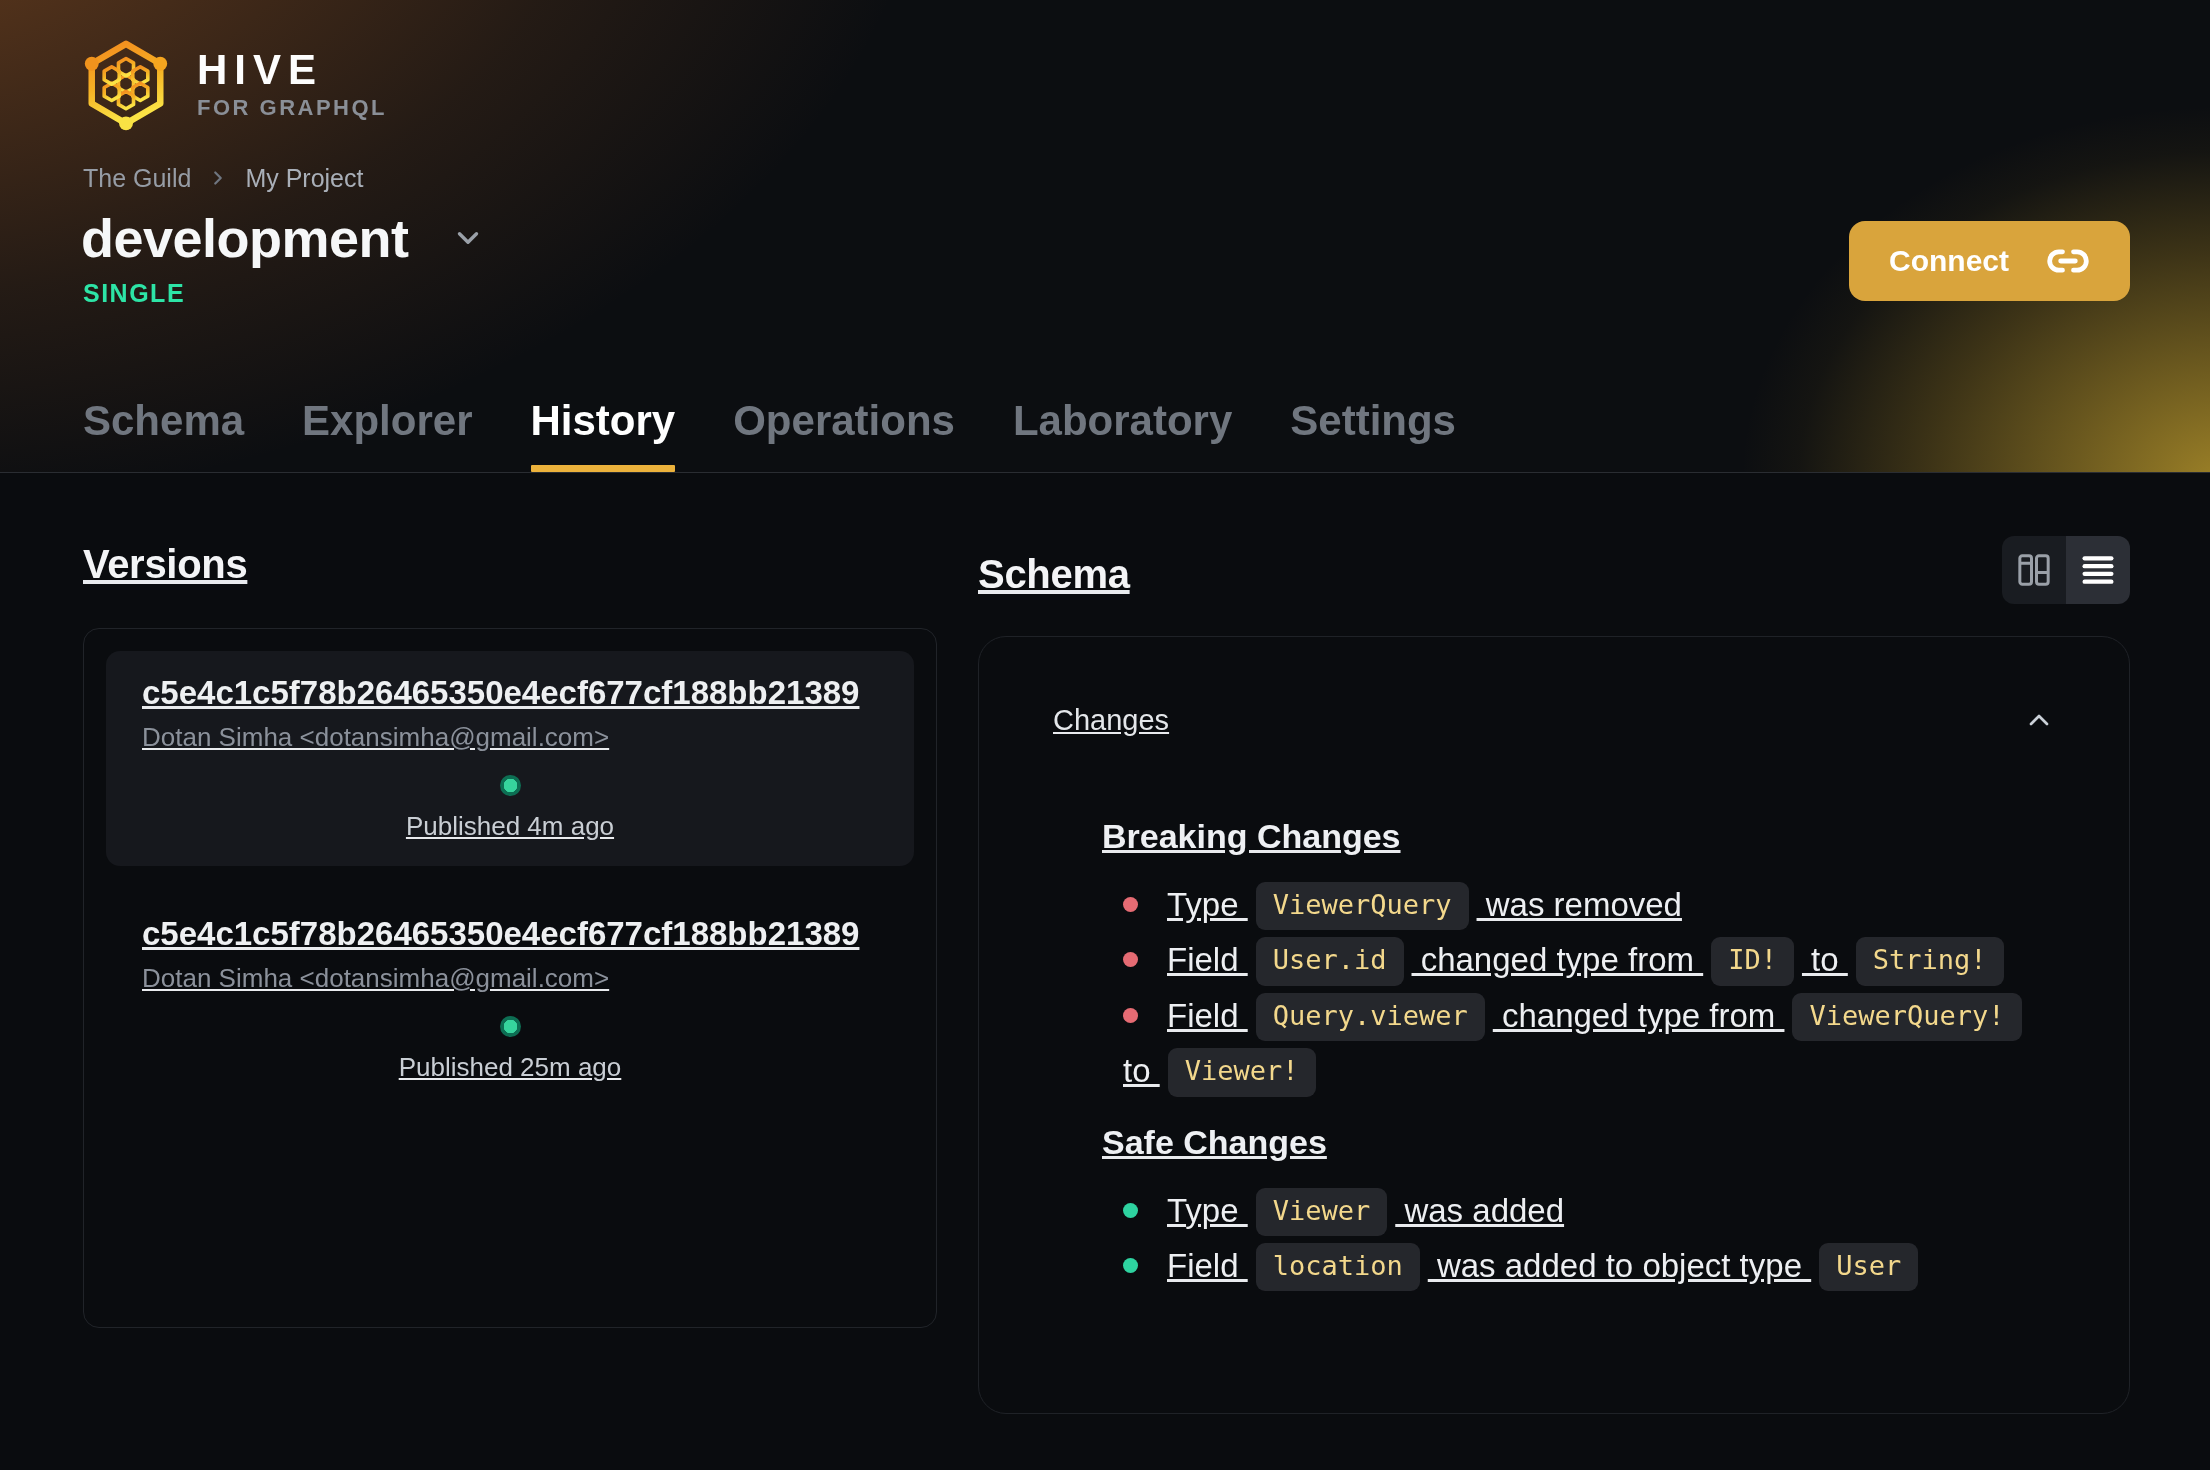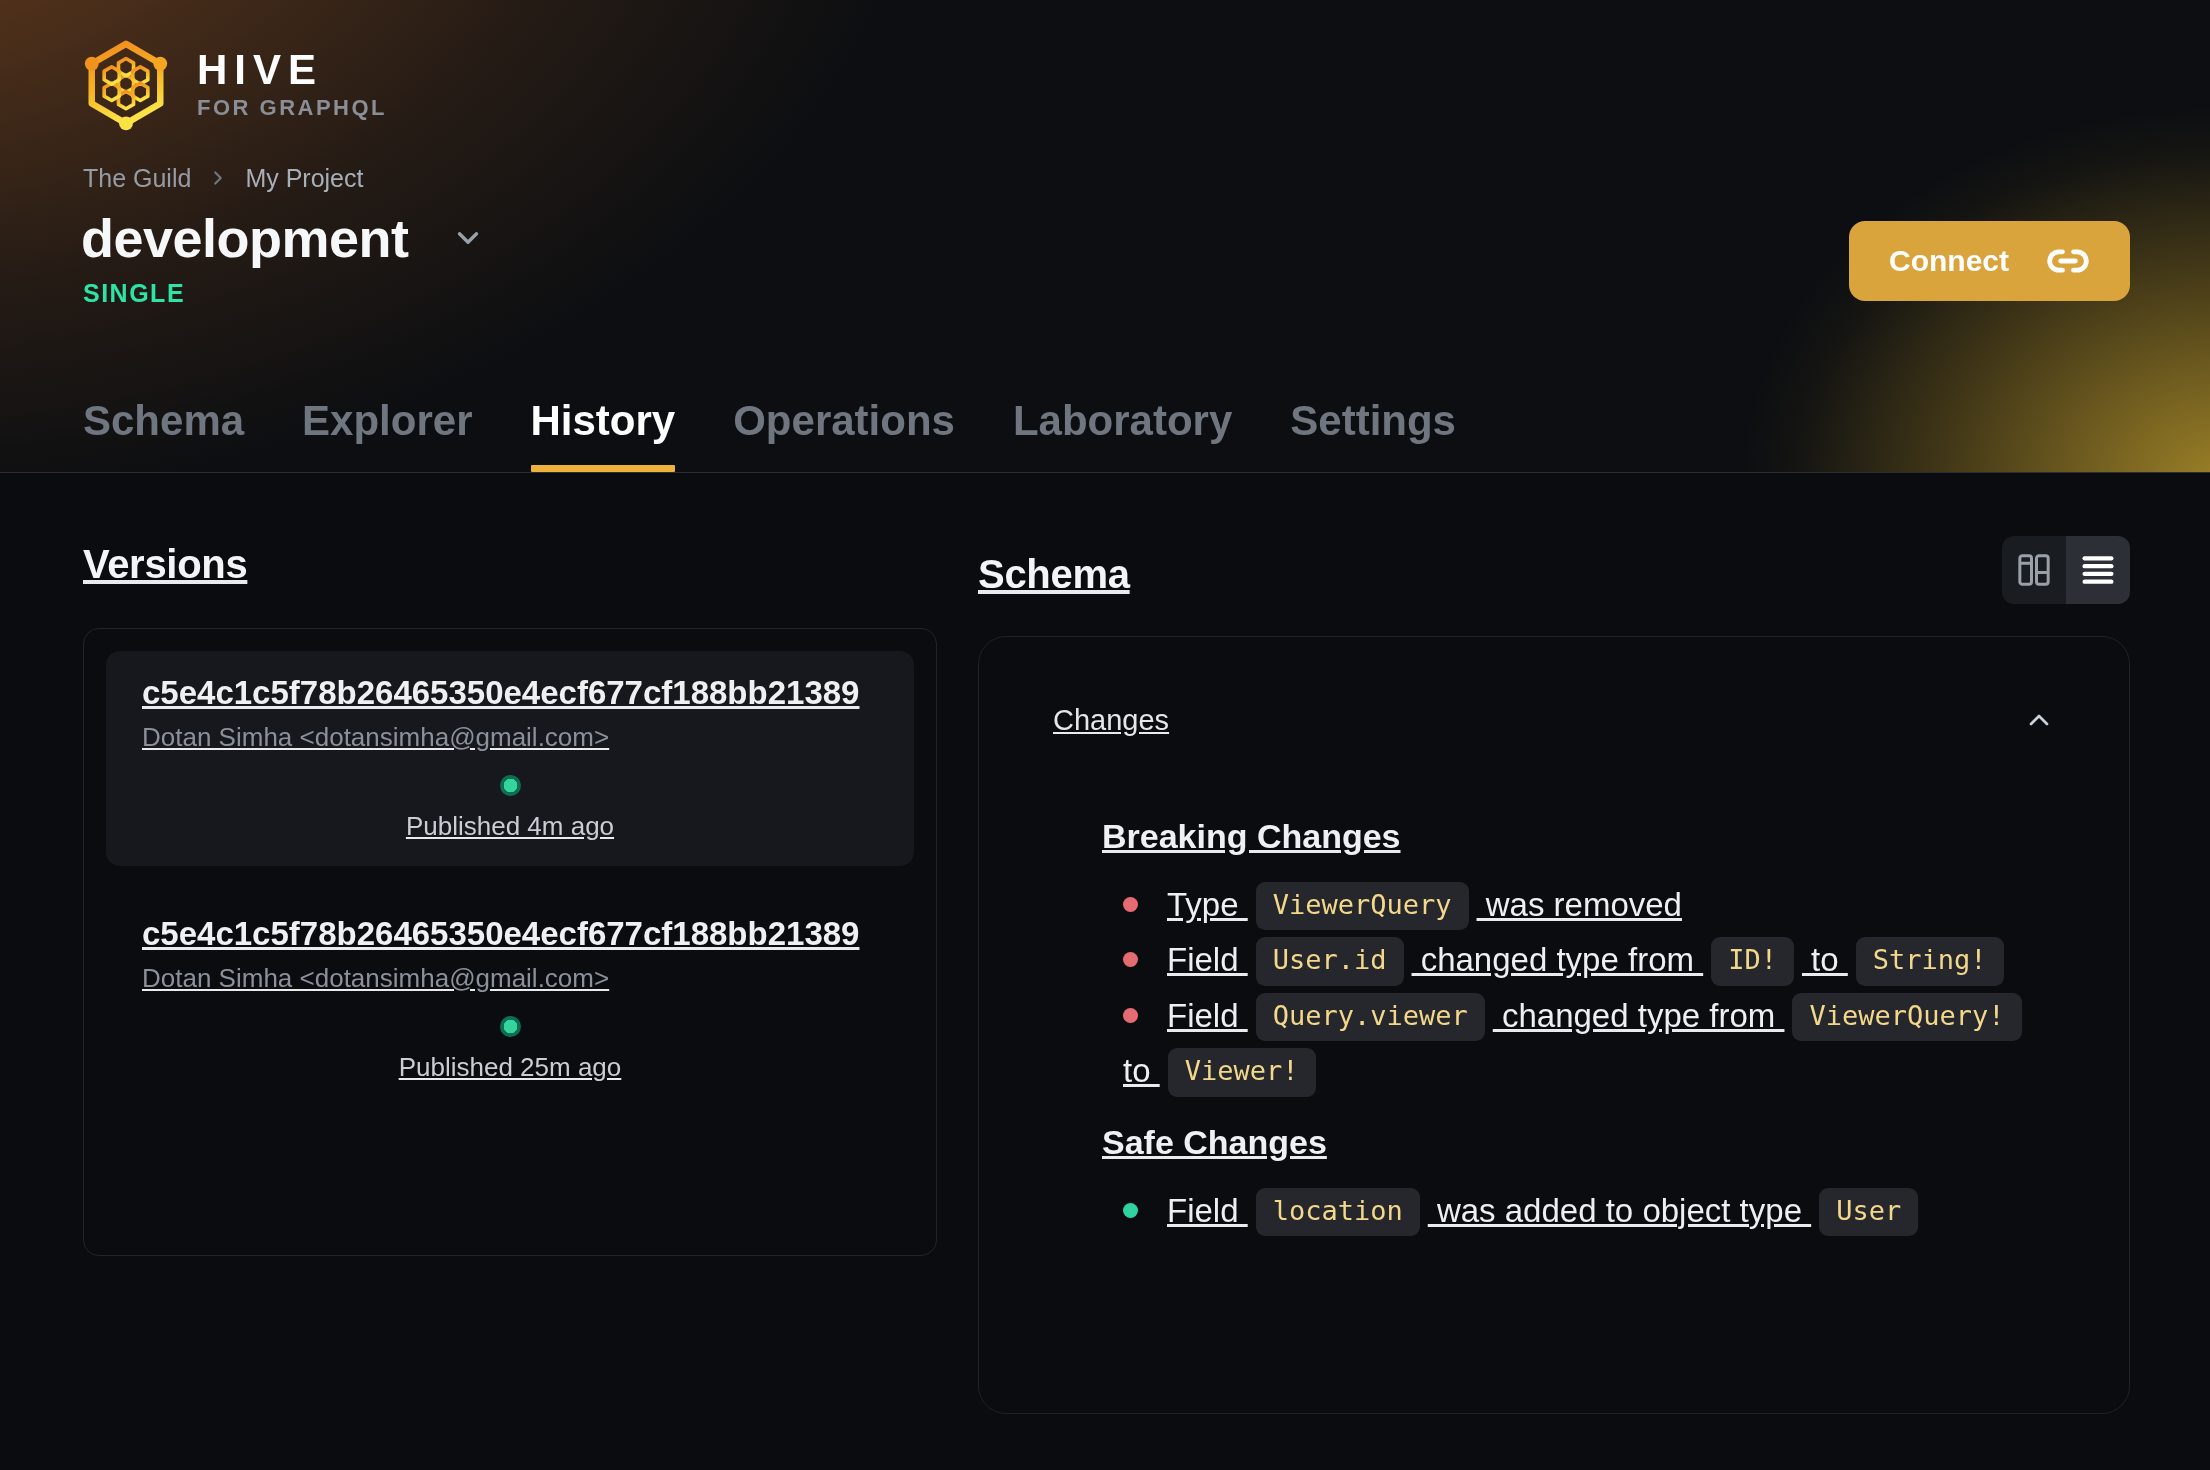--- a/index.html
+++ b/index.html
@@ -33,21 +33,21 @@
   .tab.active::after{content:"";position:absolute;left:0;right:0;bottom:0;height:7px;
     background:#ecb23c;border-radius:1px;}
 
   
   .content{position:absolute;top:473px;left:0;right:0;bottom:0;
     padding:63px 80px 0 83px;display:flex;gap:41px;box-sizing:border-box;text-decoration:underline;}
   .col-left{width:854px;flex:none;}
   .col-right{flex:1;min-width:0;}
   h2.section{margin:4px 0 0;font-size:40px;font-weight:800;color:#f3f4f6;line-height:48px;letter-spacing:-.3px;}
 
-  .versions-box{margin-top:40px;height:628px;box-sizing:border-box;border:1px solid #212429;
+  .versions-box{margin-top:40px;height:700px;box-sizing:border-box;border:1px solid #212429;
     border-radius:16px;padding:22px;}
   .version-card{border-radius:14px;padding:24px 36px;cursor:pointer;}
   .version-card.highlighted{background:#16181d;}
   .version-card + .version-card{margin-top:26px;}
   .version-hash{font-size:33px;font-weight:700;color:#eef0f2;line-height:36px;margin-bottom:10px;
     white-space:nowrap;overflow:hidden;}
   .version-author{font-size:26px;color:#8b919b;line-height:32px;margin-bottom:22px;}
   .version-status{display:flex;align-items:center;gap:14px;font-size:26px;color:#c9ced4;line-height:32px;flex-direction:column;}
   .pub-dot{width:21px;height:21px;border-radius:50%;flex:none;
     background:radial-gradient(circle at 50% 50%, #36d49d 0 45%, #0d6e53 46% 100%);}
@@ -231,20 +231,23 @@
             </li>
             <li>
               <span>Field </span><span class="chip">Query.viewer</span><span> changed type from </span><span class="chip">ViewerQuery!</span><br>
               <span>to </span><span class="chip">Viewer!</span>
             </li>
           </ul>
 
           <h3 class="group safe">Safe Changes</h3>
           <ul class="changes safe">
             <li>
+              <span>Type </span><span class="chip">Viewer</span><span> was added</span>
+            </li>
+            <li>
               <span>Field </span><span class="chip">location</span><span> was added to object type </span><span class="chip">User</span>
             </li>
           </ul>
         </div>
       </div>
     </div>
 
   </div>
 </div>
 

